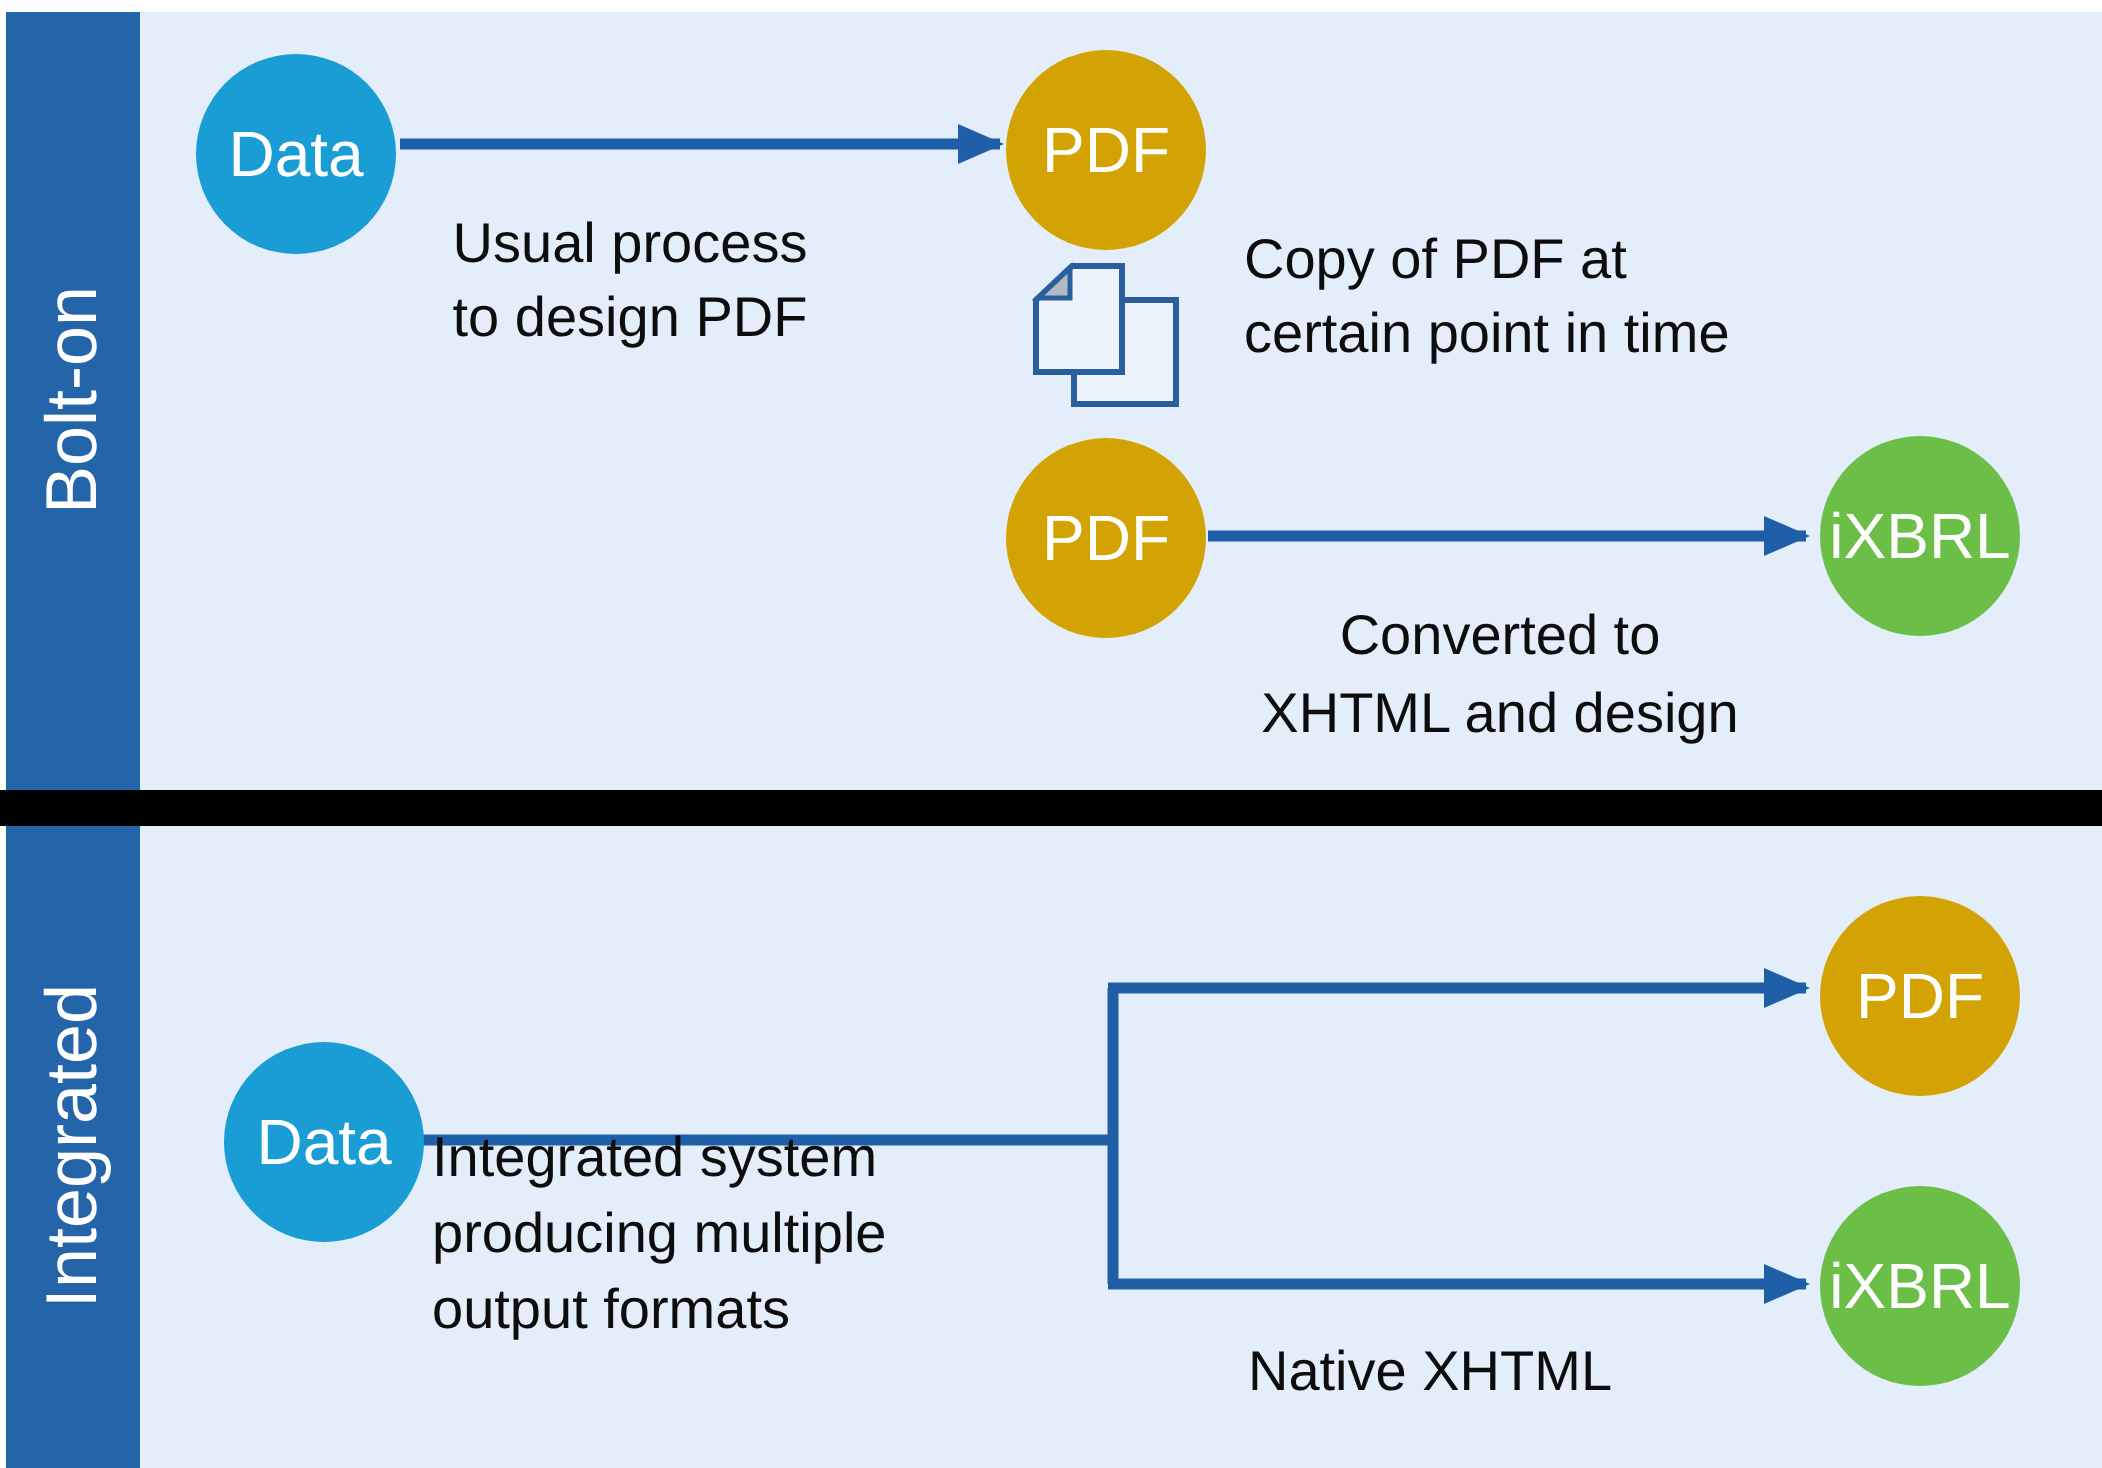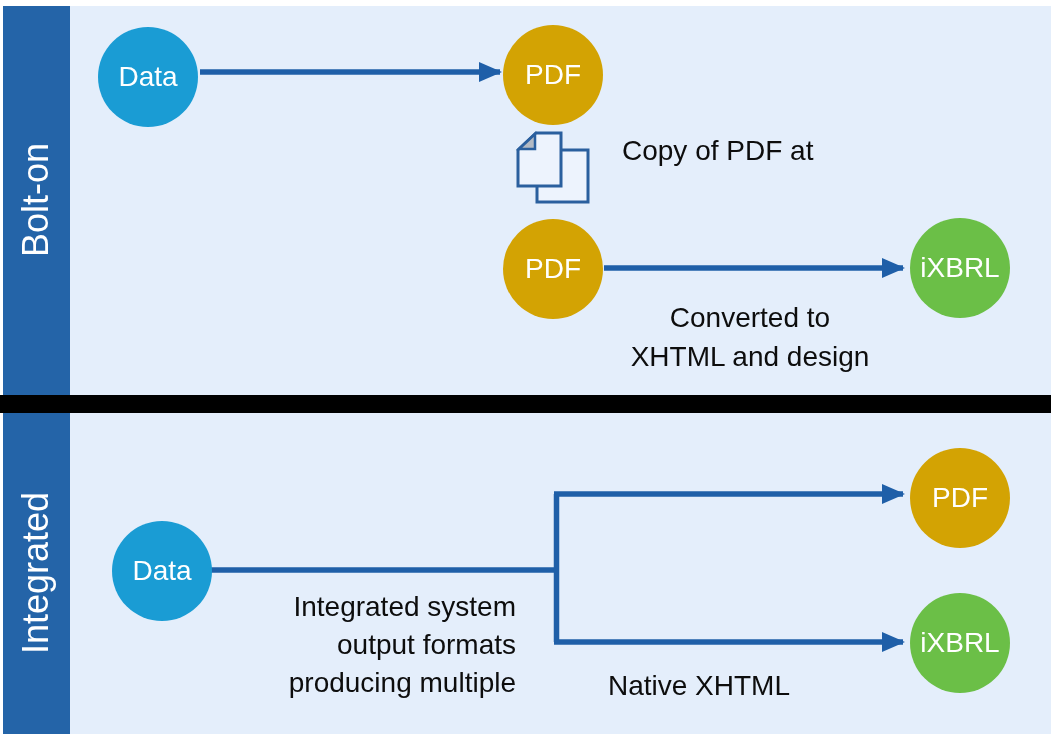--- a/index.html
+++ b/index.html
@@ -31,42 +31,42 @@
   .side-label.bolt{left:-114px;top:167px;}
   .side-label.integrated{left:-114px;top:540px;}
   .divider{
     position:absolute;left:0;top:395px;width:1051px;height:18px;
     background:var(--divider,#000000);
     z-index:6;
   }
   .node{
     position:absolute;width:100px;height:100px;border-radius:50%;
     display:flex;align-items:center;justify-content:center;
-    color:var(--circle-text,#ffffff);font-size:28px;
+    color:var(--circle-text,#ffffff);font-size:32px;
     z-index:4;
   }
   .node.data{background:var(--data-circle,#1a9cd4);}
   .node.pdf{background:var(--pdf-circle,#d3a303);}
   .node.ixbrl{background:var(--ixbrl-circle,#6bbf47);}
   .n-data1{left:98px;top:27px;}
   .n-pdf1{left:503px;top:25px;}
   .n-pdf2{left:503px;top:219px;}
   .n-ixbrl1{left:910px;top:218px;}
   .n-data2{left:112px;top:521px;}
   .n-pdf3{left:910px;top:448px;}
   .n-ixbrl2{left:910px;top:593px;}
   .caption{
     position:absolute;color:var(--text,#0d0d0d);
     font-size:28px;line-height:37px;z-index:4;
   }
   .cap-process{left:215px;top:103px;width:200px;text-align:center;}
-  .cap-copy{left:622px;top:132px;text-align:left;}
+  .cap-copy{left:622px;top:111px;text-align:left;}
   .cap-converted{left:600px;top:298px;width:300px;text-align:center;line-height:39px;}
-  .cap-system{left:216px;top:588px;width:300px;text-align:right;line-height:38px;}
-  .cap-native{left:574px;top:667px;width:250px;text-align:center;}
+  .cap-system{left:216px;top:560px;width:300px;text-align:left;line-height:38px;}
+  .cap-native{left:590px;top:667px;width:250px;text-align:center;}
   svg.flow{
     position:absolute;left:0;top:0;z-index:3;
   }
   .flow-line{stroke:var(--arrow,#1f5fa8);stroke-width:5.5;fill:none;}
   .arrowhead{fill:var(--arrow,#1f5fa8);}
   .page-front{fill:var(--icon-fill,#edf3fd);stroke:var(--icon-outline,#2a5f9e);stroke-width:3;}
   .page-back{fill:var(--icon-fill,#edf3fd);stroke:var(--icon-outline,#2a5f9e);stroke-width:3;}
   .page-fold{fill:var(--icon-fold,#b3bac4);stroke:var(--icon-outline,#2a5f9e);stroke-width:2.5;}
 </style>
 </head>
@@ -106,35 +106,38 @@
       <path class="page-fold" d="M535,134 L519,149 L535,149 Z"></path>
     </g>
   </svg>
 
   <div class="node data n-data1">Data</div>
   <div class="node pdf n-pdf1">PDF</div>
   <div class="node pdf n-pdf2">PDF</div>
   <div class="node ixbrl n-ixbrl1">iXBRL</div>
 
   <div class="caption cap-process">
+    <div>Usual process</div>
+    <div>to design PDF</div>
   </div>
   <div class="caption cap-copy">
     <div>Copy of PDF at</div>
+    <div>certain point in time</div>
   </div>
   <div class="caption cap-converted">
     <div>Converted to</div>
     <div>XHTML and design</div>
   </div>
 
   <div class="node data n-data2">Data</div>
   <div class="node pdf n-pdf3">PDF</div>
   <div class="node ixbrl n-ixbrl2">iXBRL</div>
 
   <div class="caption cap-system">
     <div>Integrated system</div>
+    <div>producing multiple</div>
     <div>output formats</div>
-    <div>producing multiple</div>
   </div>
   <div class="caption cap-native">
     <div>Native XHTML</div>
   </div>
 
 </div>
 
 </body></html>

